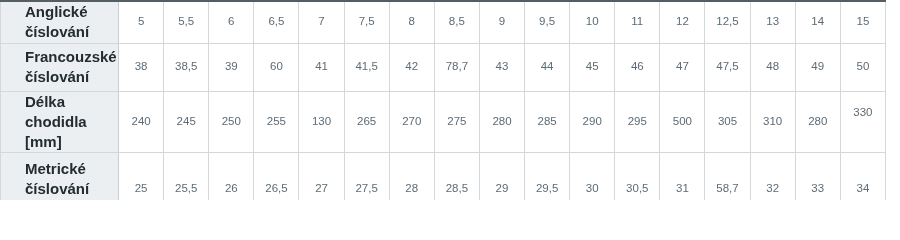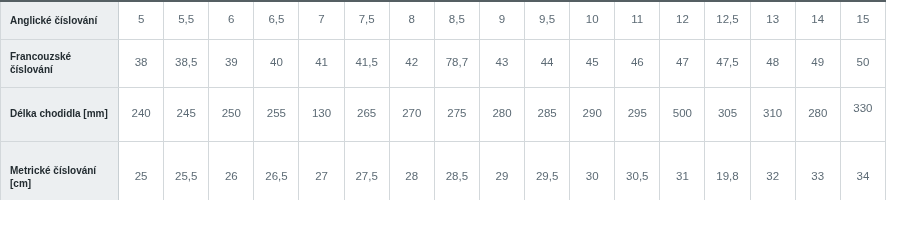--- a/index.html
+++ b/index.html
@@ -43,23 +43,23 @@
     background: #ffffff;
     line-height: 1.35;
     white-space: nowrap;
   }
 
   table.size-table td.rowlabel {
     background: #eceff1;
     color: #232c31;
     font-weight: bold;
     text-align: left;
-    padding-left: 9px;
+    padding-left: 24px;
     padding-right: 6px;
-    font-size: 10px;
+    font-size: 15px;
     white-space: normal;
     border-right: 1px solid #c8cfd3;
   }
 
   table.size-table td.topaligned {
     vertical-align: top;
     padding-top: 13px;
   }
 
   col.labelcol { width: 118px; }
@@ -116,21 +116,21 @@
         <td>13</td>
         <td>14</td>
         <td>15</td>
       </tr>
 
       <tr class="r1">
         <td class="rowlabel">Francouzské číslování</td>
         <td>38</td>
         <td>38,5</td>
         <td>39</td>
-        <td>40</td>
+        <td>60</td>
         <td>41</td>
         <td>41,5</td>
         <td>42</td>
         <td>78,7</td>
         <td>43</td>
         <td>44</td>
         <td>45</td>
         <td>46</td>
         <td>47</td>
         <td>47,5</td>
@@ -168,21 +168,21 @@
         <td>26,5</td>
         <td>27</td>
         <td>27,5</td>
         <td>28</td>
         <td>28,5</td>
         <td>29</td>
         <td>29,5</td>
         <td>30</td>
         <td>30,5</td>
         <td>31</td>
-        <td>19,8</td>
+        <td>58,7</td>
         <td>32</td>
         <td>33</td>
         <td>34</td>
       </tr>
 
     </tbody>
   </table>
 </div>
 
 </body></html>

